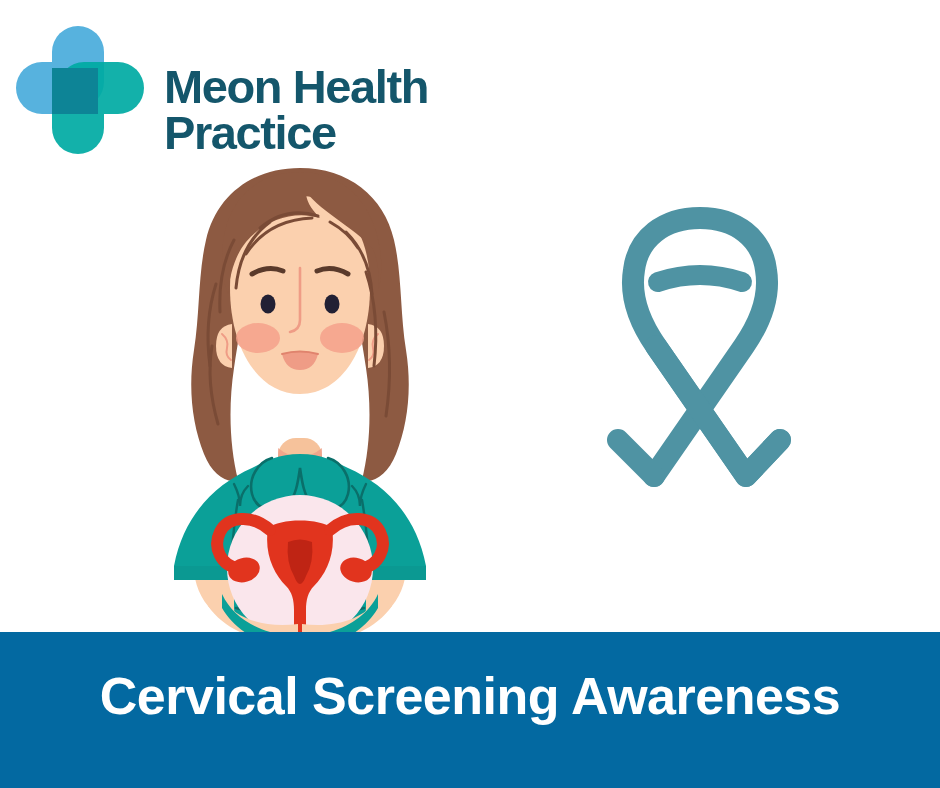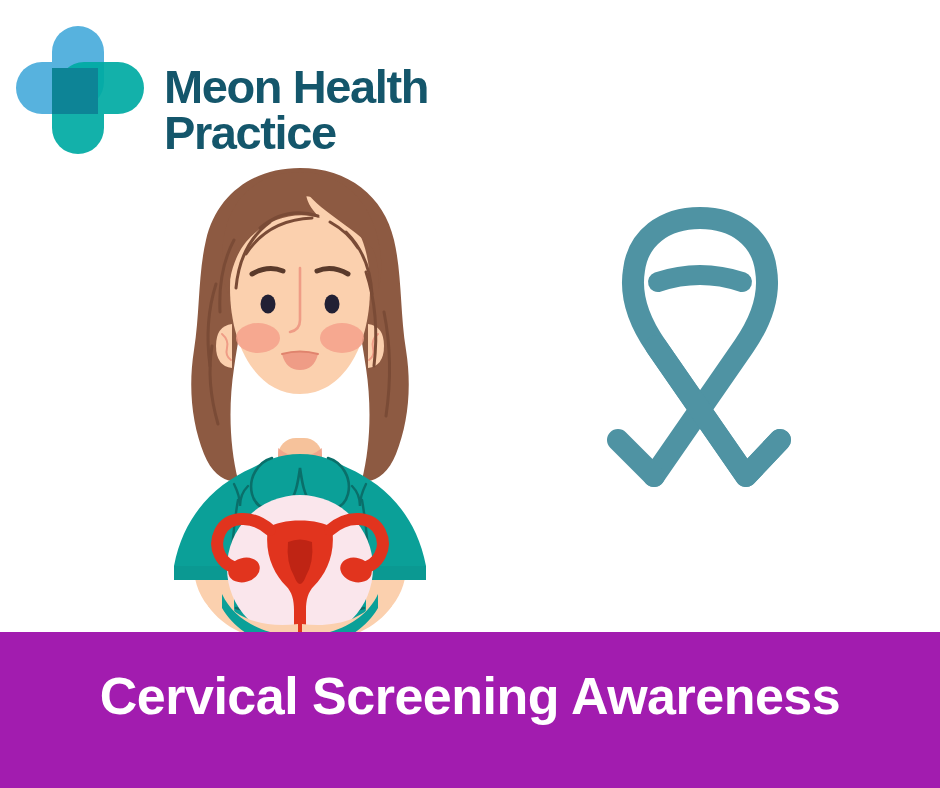--- a/index.html
+++ b/index.html
@@ -69,21 +69,21 @@
     height: 310px;
   }
 
   
   #banner {
     position: absolute;
     left: 0;
     top: 632px;
     width: 940px;
     height: 156px;
-    background: #a21caf;
+    background: #0369a1;
     display: flex;
     align-items: center;
     justify-content: center;
   }
   #banner-title {
     font-family: "Liberation Sans", sans-serif;
     font-weight: bold;
     font-size: 52px;
     color: #ffffff;
     letter-spacing: -0.5px;

